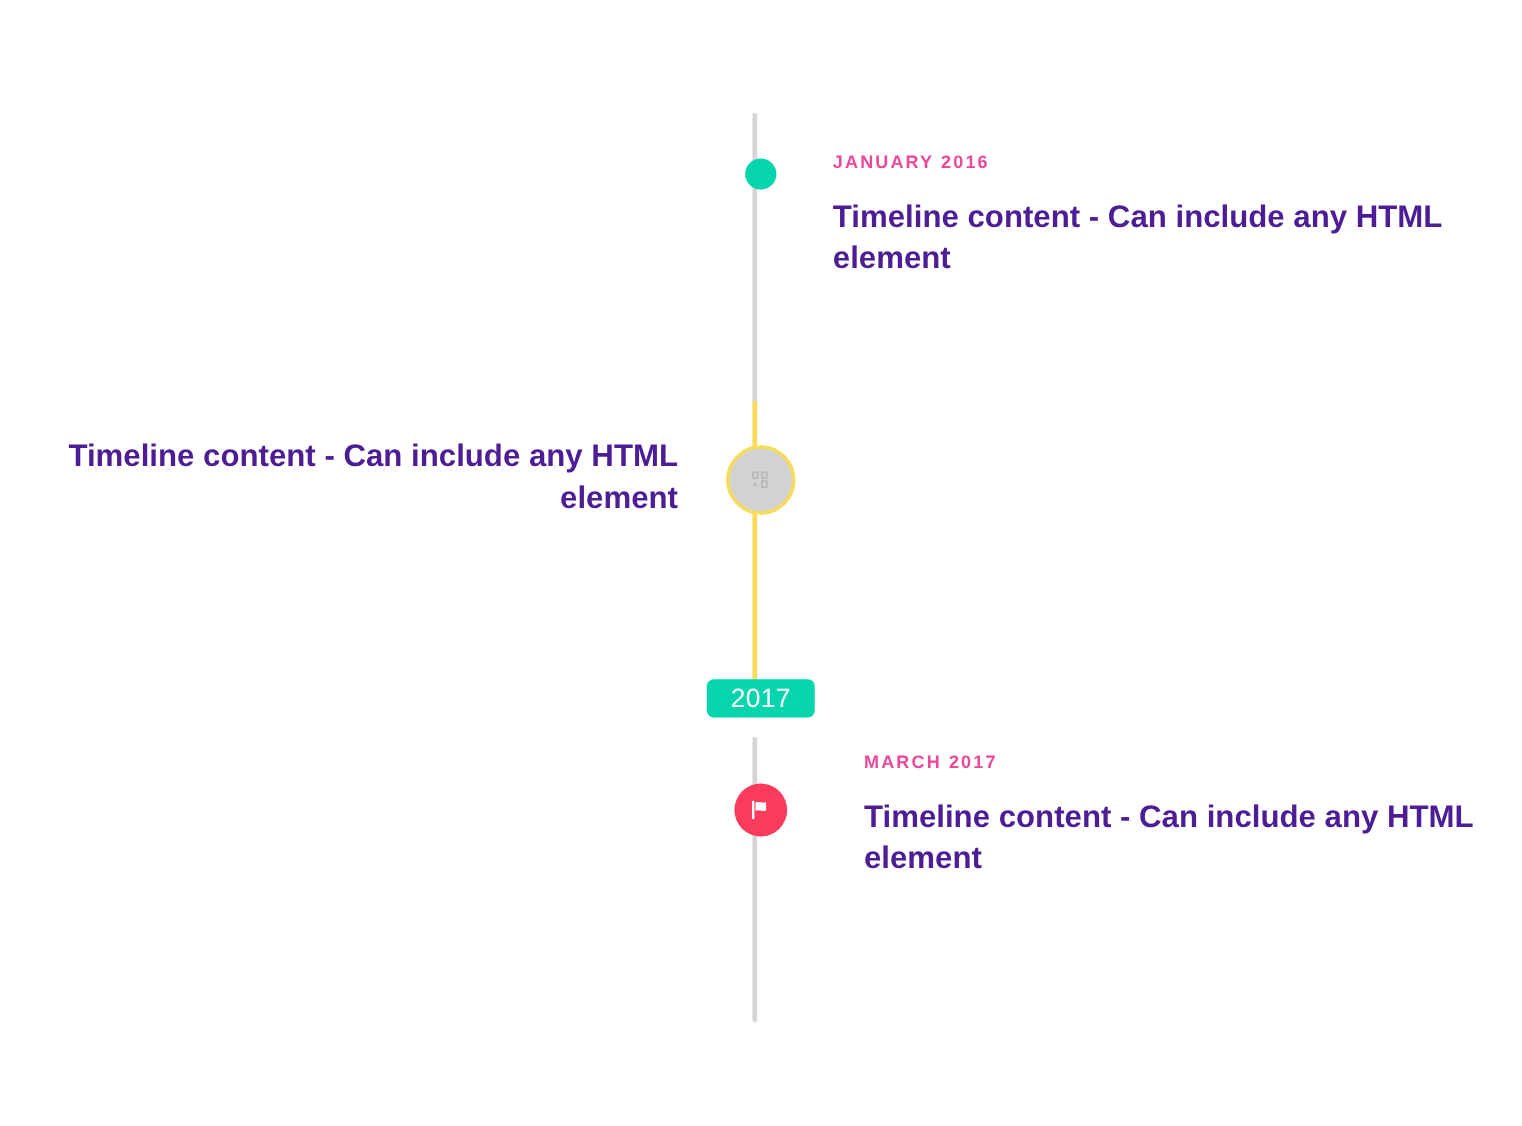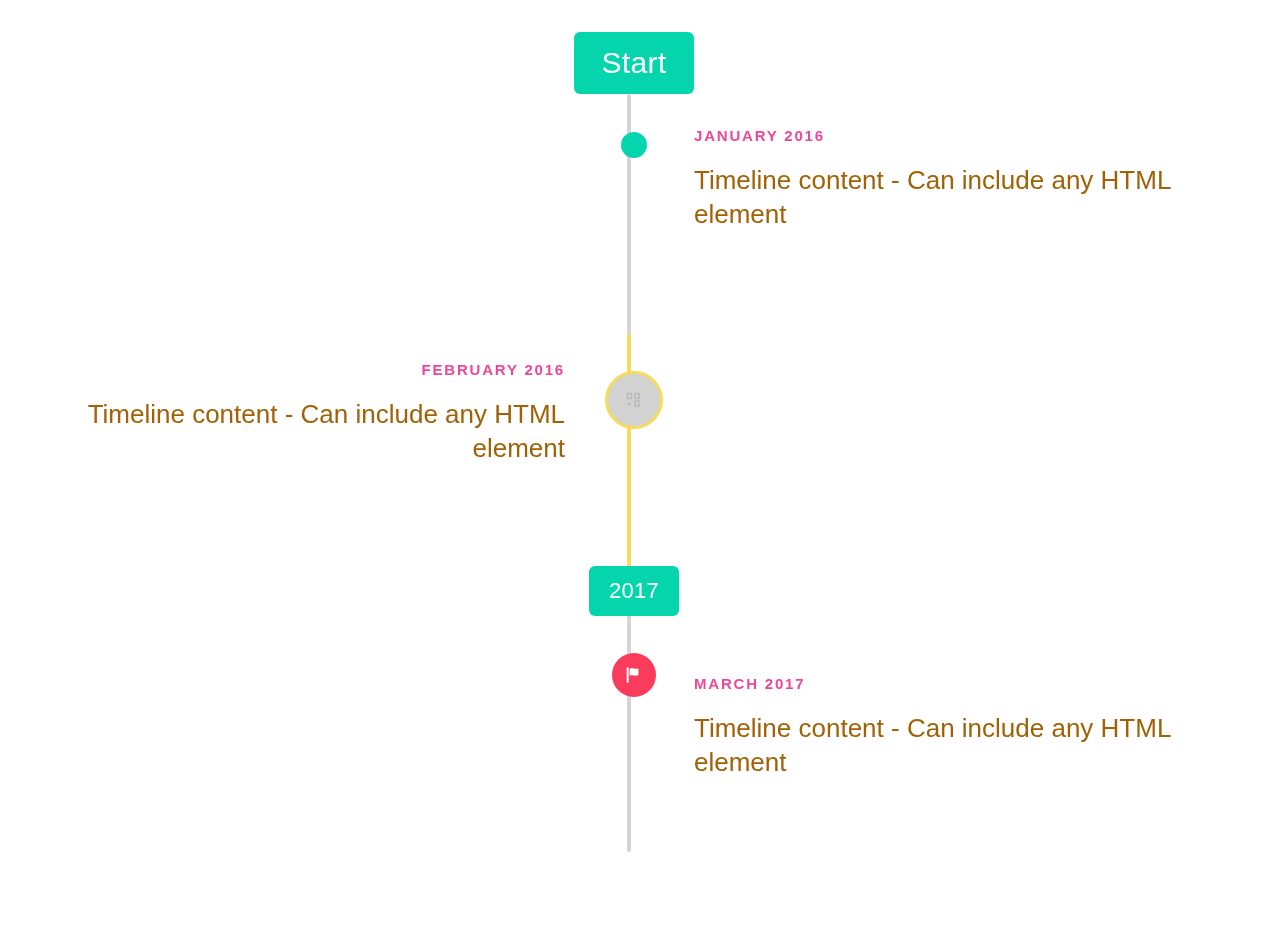--- a/index.html
+++ b/index.html
@@ -48,21 +48,21 @@
     letter-spacing: 0.3px;
     z-index: 4;
   }
   .badge-large {
     width: 120px;
     height: 62px;
     font-size: 30px;
   }
   .badge-small {
     width: 90px;
-    height: 50px;
+    height: 32px;
     font-size: 22px;
   }
   .badge-start { top: 32px; }
   .badge-mid   { top: 566px; }
   .badge-end   { top: 849px; }
 
   
   .marker {
     position: absolute;
     left: 50%;
@@ -103,67 +103,65 @@
   
   .entry {
     position: absolute;
     width: 524px;
   }
   .entry-right { left: 694px; text-align: left; }
   .entry-left  { left: 40px;  width: 525px; text-align: right; }
 
   .entry-jan { top: 128px; }
   .entry-feb { top: 362px; }
-  .entry-mar { top: 676px; }
+  .entry-mar { top: 628px; margin-left: 26px; }
 
   .entry-date {
     font-size: 15px;
     font-weight: bold;
     letter-spacing: 1.8px;
     color: #ec4899;
     margin: 0 0 18px 0;
     line-height: 1.1;
   }
   .entry-body {
     font-size: 26px;
-    font-weight: 400;
+    font-weight: 700;
     line-height: 1.33;
-    color: #a16207;
+    color: #4c1d95;
     margin: 0;
   }
 </style>
 </head>
 <body>
 
 <div class="timeline">
 
   <div class="axis axis-top"></div>
   <div class="axis axis-highlight"></div>
   <div class="axis axis-bottom"></div>
 
-  <div class="badge badge-large badge-start">Start</div>
 
   <div class="marker marker-dot"></div>
 
   <div class="entry entry-right entry-jan">
     <p class="entry-date">JANUARY 2016</p>
     <p class="entry-body">Timeline content - Can include any HTML element</p>
   </div>
 
   <div class="marker marker-ring">
     <svg class="broken-icon" viewBox="0 0 16 16">
       <rect x="1.5" y="1.5" width="4" height="5" fill="none" stroke="#8a8a8a" stroke-width="1.4"></rect>
       <rect x="9" y="1.5" width="4" height="5" fill="none" stroke="#8a8a8a" stroke-width="1.4"></rect>
       <rect x="9" y="9" width="4" height="5" fill="none" stroke="#8a8a8a" stroke-width="1.4"></rect>
       <rect x="2" y="10.5" width="2.5" height="2.5" fill="#8a8a8a"></rect>
     </svg>
   </div>
 
   <div class="entry entry-left entry-feb">
-    <p class="entry-date">FEBRUARY 2016</p>
     <p class="entry-body">Timeline content - Can include any HTML element</p>
   </div>
 
   <div class="badge badge-small badge-mid">2017</div>
 
   <div class="marker marker-flag">
     <svg class="flag-icon" viewBox="0 0 24 24">
       <rect x="4" y="3.5" width="2.2" height="17" rx="1" fill="#ffffff"></rect>
       <path d="M7.2 5.2c3.2-1.6 6.4 1.2 9.6-0.4v7.6c-3.2 1.6-6.4-1.2-9.6 0.4z" fill="#ffffff"></path>
     </svg>

